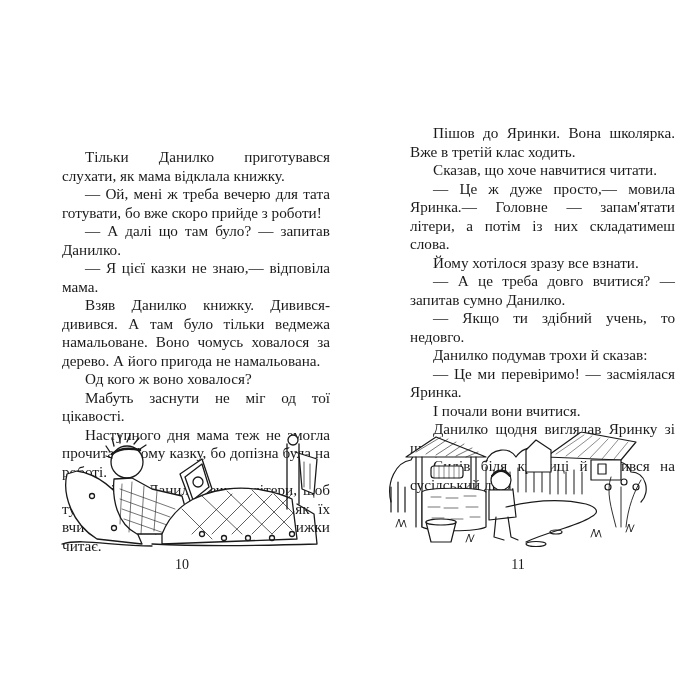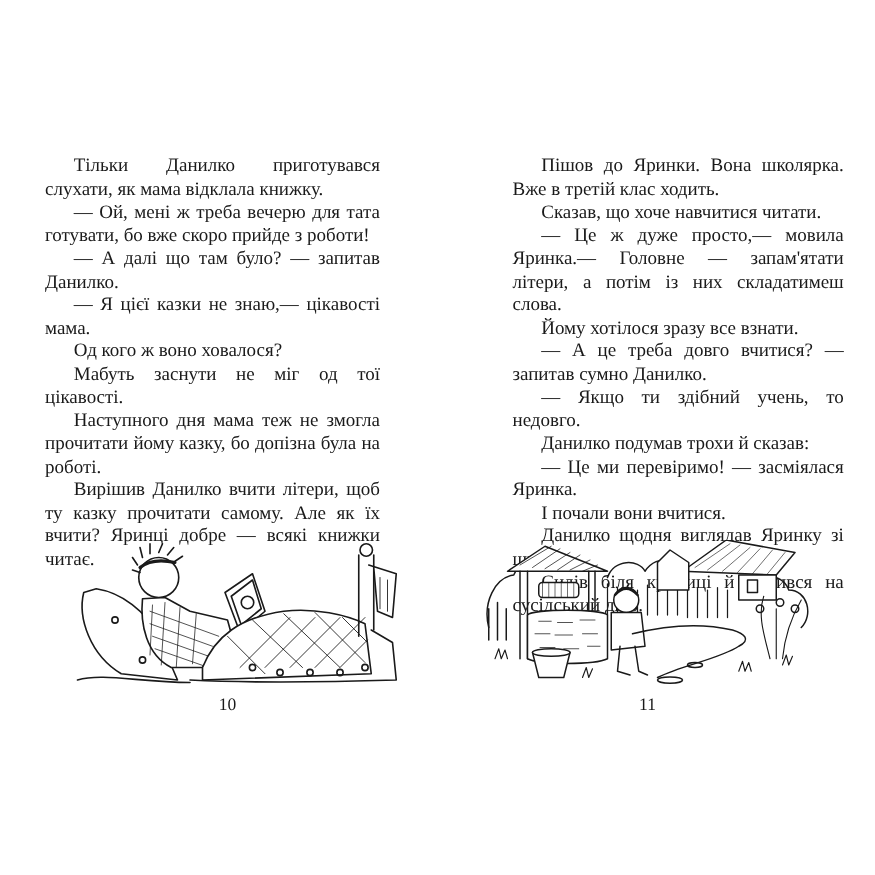--- a/index.html
+++ b/index.html
@@ -1,36 +1,37 @@
 <!DOCTYPE html>
 <html><head>
 <meta charset="utf-8">
 <style>
   html, body { margin: 0; padding: 0; background: #ffffff; }
   body { width: 700px; height: 700px; position: relative; overflow: hidden; font-family: "Liberation Serif", "DejaVu Serif", serif; color: #1a1a1a; }
   .page { position: absolute; top: 124px; }
-  .page.left { left: 36px; width: 268px; }
+  .page.left { left: 62px; width: 268px; margin-top: 24px; }
   .page.right { left: 385px; width: 265px; margin-left: 25px; }
   .para { margin: 0; font-size: 15.2px; line-height: 18.5px; text-indent: 23px; text-align: justify; hyphens: manual; }
   .illus { position: absolute; }
   .illus.left { left: 52px; top: 434px; width: 270px; height: 118px; }
   .illus.right { left: 386px; top: 432px; width: 270px; height: 124px; }
   .pnum { position: absolute; top: 557px; font-size: 14px; text-align: center; width: 40px; }
   .pnum.left { left: 162px; }
   .pnum.right { left: 498px; }
   svg { display: block; }
 </style>
 </head>
 <body>
 
 <div class="page left">
   <p class="para">Тільки Данилко приготувався слухати, як мама відклала книжку.</p>
   <p class="para">— Ой, мені ж треба вечерю для тата го­тувати, бо вже скоро прийде з роботи!</p>
   <p class="para">— А далі що там було? — запитав Данилко.</p>
-  <p class="para">— Я цієї казки не знаю,— цікавості мама.</p>
+  <p class="para">— Я цієї казки не знаю,— відповіла мама.</p>
+  <p class="para">Взяв Данилко книжку. Дивився-дивився. А там було тільки ведмежа намальоване. Во­но чомусь ховалося за дерево. А його приго­да не намальована.</p>
   <p class="para">Од кого ж воно ховалося?</p>
   <p class="para">Мабуть заснути не міг од тої цікавості.</p>
   <p class="para">Наступного дня мама теж не змогла про­читати йому казку, бо допізна була на роботі.</p>
   <p class="para">Вирішив Данилко вчити літери, щоб ту казку прочитати самому. Але як їх вчити? Яринці добре — всякі книжки читає.</p>
 </div>
 
 <div class="illus left">
   <svg width="270" height="118" viewBox="0 0 270 118" fill="none" stroke="#1a1a1a" stroke-width="1.3" stroke-linejoin="round" stroke-linecap="round">
 
     <path d="M15 40 C10 60 20 90 45 105 L90 110 L75 75 C65 55 45 40 25 37 Z" fill="#fff"></path>

